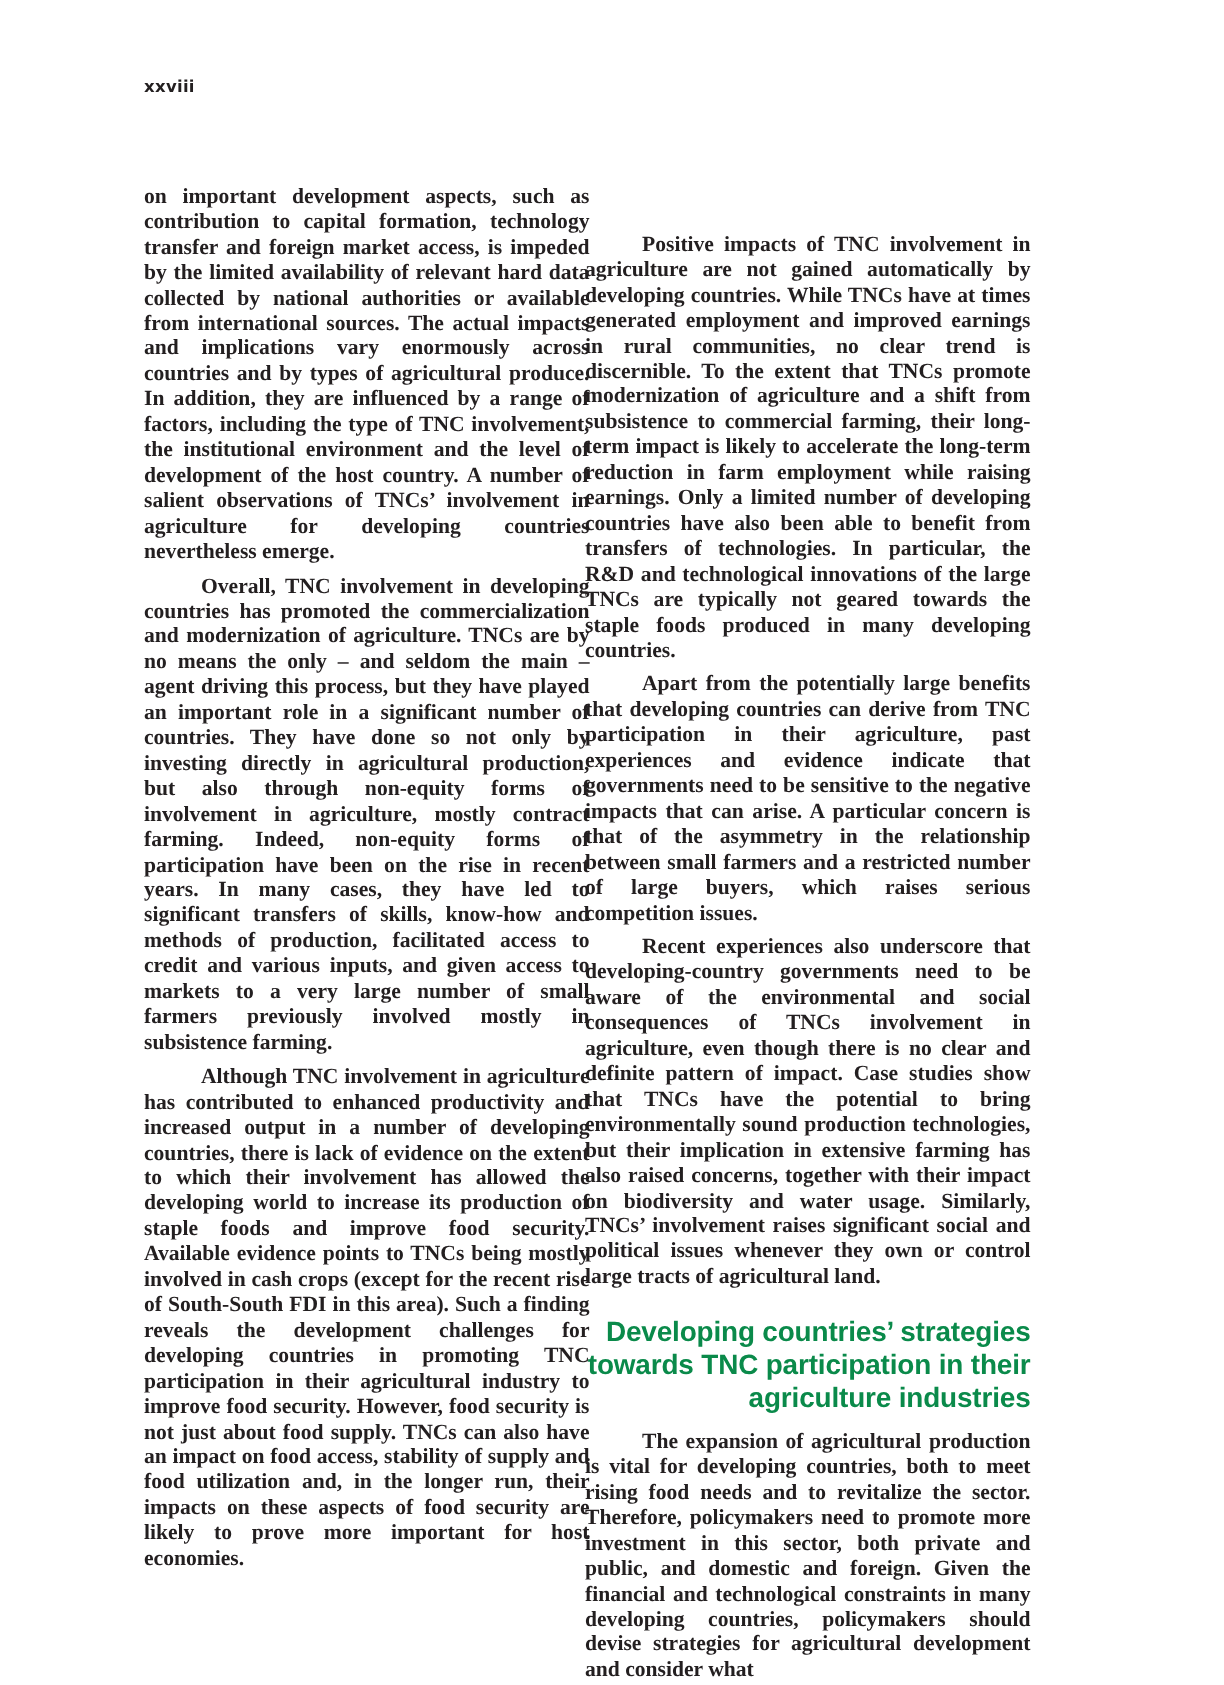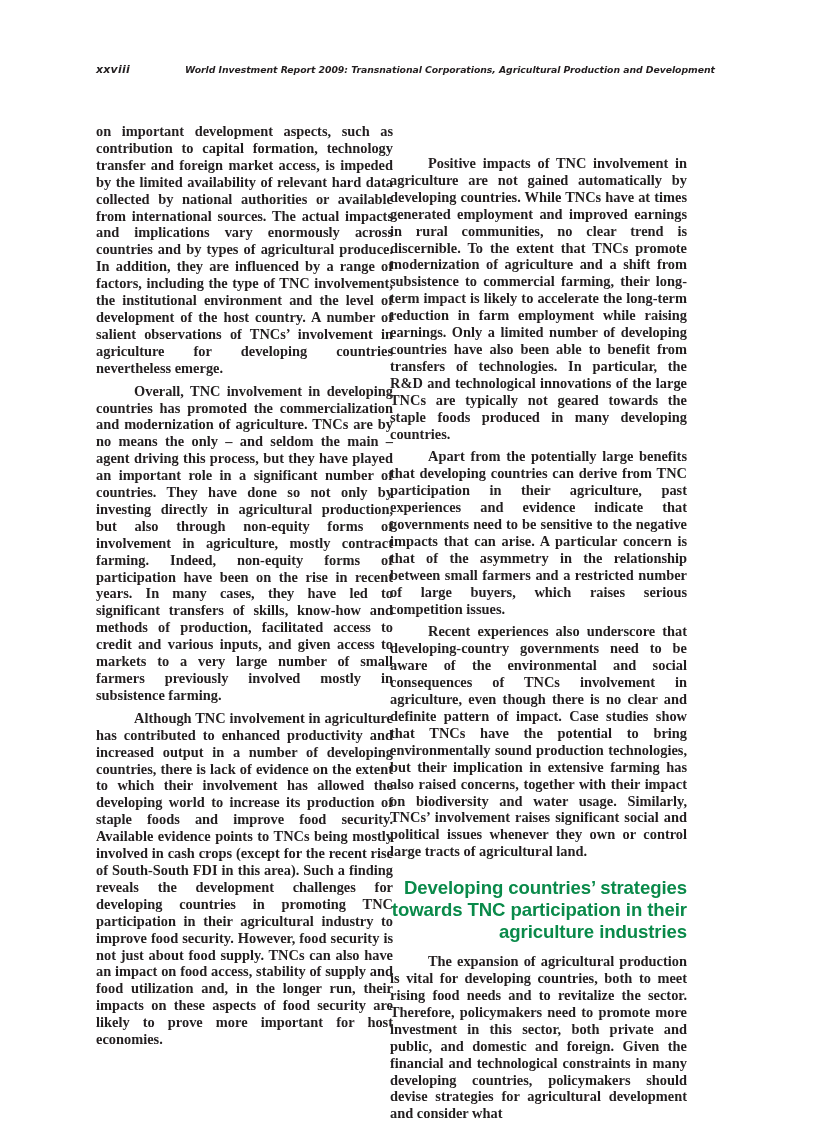--- a/index.html
+++ b/index.html
@@ -1,22 +1,22 @@
 <!DOCTYPE html>
 <html><head>
 <meta charset="utf-8">
 <style>
   html, body { margin: 0; padding: 0; }
   body {
     width: 816px; height: 1123px; background: #ffffff; position: relative; overflow: hidden;
     font-family: "Liberation Serif", serif; color: #231f20;
   }
   .running-head {
-    position: absolute; top: 63px; left: 96px; width: 620px; height: 16px;
-    font-family: "DejaVu Sans", sans-serif; font-size: 10px; font-weight: bold; color: #231f20; font-style: italic;
+    position: absolute; top: 51px; left: 96px; width: 620px; height: 16px;
+    font-family: "DejaVu Sans", sans-serif; font-size: 10px; font-weight: bold; color: #231f20;
   }
   .running-head .page-num { position: absolute; left: 0; top: 0; font-size: 11px; letter-spacing: 0.2px; }
   .running-head .report-title { position: absolute; left: 89px; top: 1px; font-size: 9.3px; letter-spacing: -0.05px; }
   .column {
     position: absolute; top: 123px; width: 297px;
     font-size: 14.4px; line-height: 16.9px; text-align: justify; hyphens: none;
   }
   .col-left { left: 96px; }
   .col-right { left: 390px; margin-top: 32px; }
   .column p { margin: 0 0 6px 0; text-indent: 38px; font-weight: bold; }
@@ -24,21 +24,20 @@
   .section-heading {
     font-family: "Liberation Sans", sans-serif; font-weight: bold; font-size: 18.6px; line-height: 22px;
     color: #0a8a4a; margin: 17px 0 10px 0; text-align: right; letter-spacing: -0.1px;
   }
 </style>
 </head>
 <body>
 
 <div class="running-head">
   <span class="page-num">xxviii</span>
-  <span class="report-title">World Investment Report 2009:  Transnational Corporations, Agricultural Production and Development</span>
 </div>
 
 <div class="column col-left">
   <p class="no-indent">on important development aspects, such as contribution to capital formation, technology transfer and foreign market access, is impeded by the limited availability of relevant hard data collected by national authorities or available from international sources. The actual impacts and implications vary enormously across countries and by types of agricultural produce. In addition, they are influenced by a range of factors, including the type of TNC involvement, the institutional environment and the level of development of the host country. A number of salient observations of TNCs’ involvement in agriculture for developing countries nevertheless emerge.</p>
   <p>Overall, TNC involvement in developing countries has promoted the commercialization and modernization of agriculture. TNCs are by no means the only – and seldom the main – agent driving this process, but they have played an important role in a significant number of countries. They have done so not only by investing directly in agricultural production, but also through non-equity forms of involvement in agriculture, mostly contract farming. Indeed, non-equity forms of participation have been on the rise in recent years. In many cases, they have led to significant transfers of skills, know-how and methods of production, facilitated access to credit and various inputs, and given access to markets to a very large number of small farmers previously involved mostly in subsistence farming.</p>
   <p>Although TNC involvement in agriculture has contributed to enhanced productivity and increased output in a number of developing countries, there is lack of evidence on the extent to which their involvement has allowed the developing world to increase its production of staple foods and improve food security. Available evidence points to TNCs being mostly involved in cash crops (except for the recent rise of South-South FDI in this area). Such a finding reveals the development challenges for developing countries in promoting TNC participation in their agricultural industry to improve food security. However, food security is not just about food supply. TNCs can also have an impact on food access, stability of supply and food utilization and, in the longer run, their impacts on these aspects of food security are likely to prove more important for host economies.</p>
 </div>
 
 <div class="column col-right">
   <p>Positive impacts of TNC involvement in agriculture are not gained automatically by developing countries. While TNCs have at times generated employment and improved earnings in rural communities, no clear trend is discernible. To the extent that TNCs promote modernization of agriculture and a shift from subsistence to commercial farming, their long-term impact is likely to accelerate the long-term reduction in farm employment while raising earnings. Only a limited number of developing countries have also been able to benefit from transfers of technologies. In particular, the R&amp;D and technological innovations of the large TNCs are typically not geared towards the staple foods produced in many developing countries.</p>

